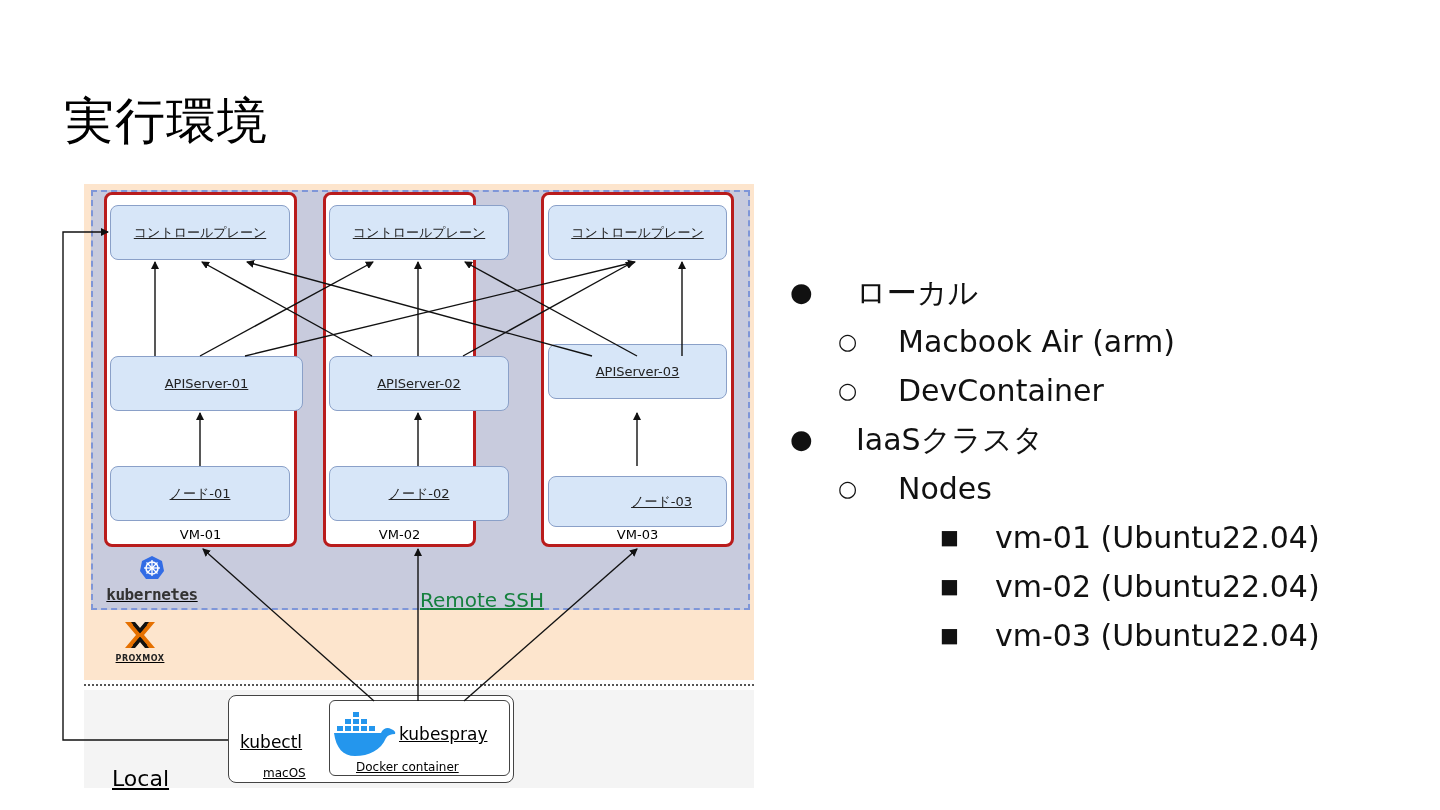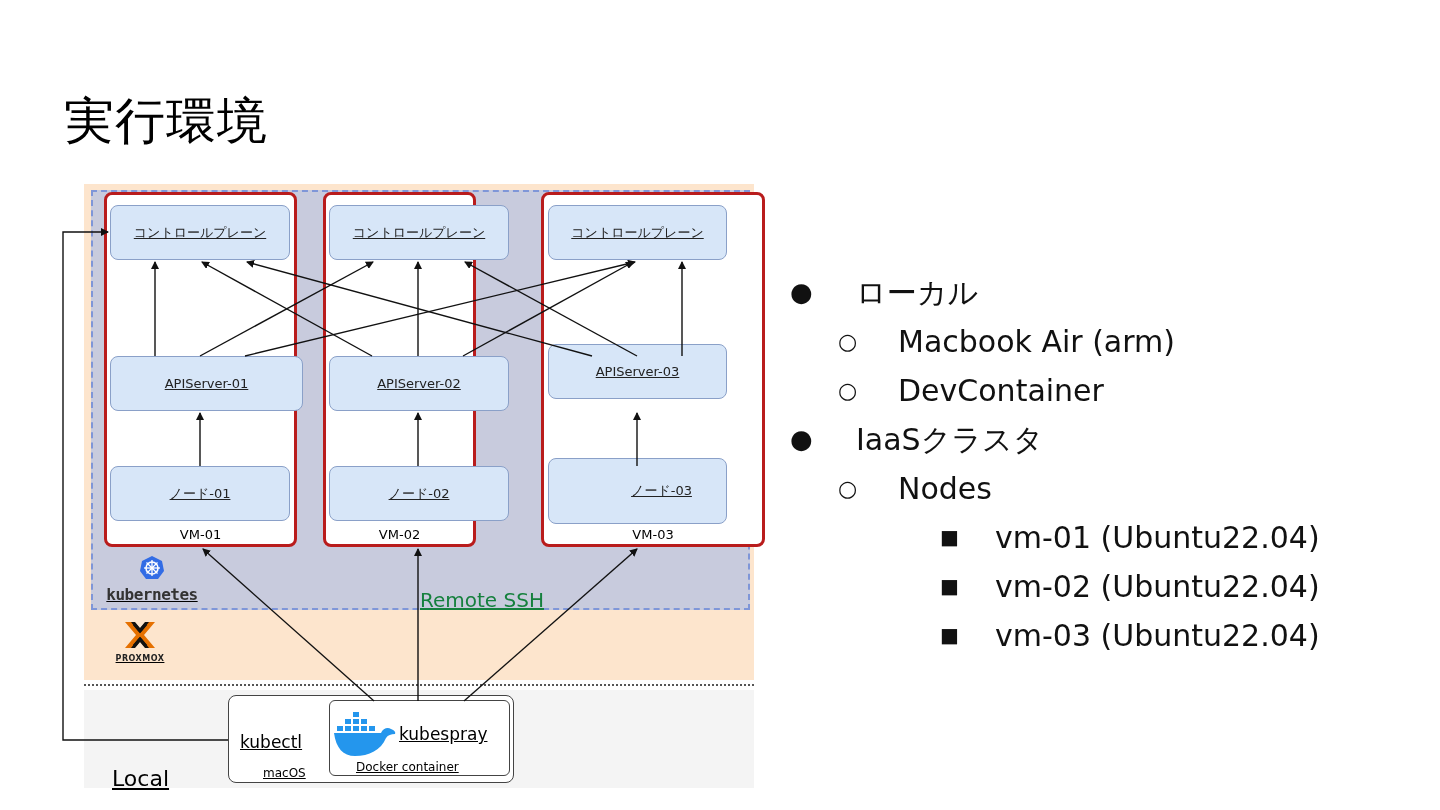--- a/index.html
+++ b/index.html
@@ -54,26 +54,26 @@
   <div class="abs box" style="left:110px;top:356px;width:193px;height:55px;">APIServer-01</div>
   <div class="abs box" style="left:110px;top:466px;width:180px;height:55px;">ノード-01</div>
 
   <div class="abs vm" style="left:323px;top:192px;width:153px;height:355px;">
     <div class="vm-label">VM-02</div>
   </div>
   <div class="abs box" style="left:329px;top:205px;width:180px;height:55px;">コントロールプレーン</div>
   <div class="abs box" style="left:329px;top:356px;width:180px;height:55px;">APIServer-02</div>
   <div class="abs box" style="left:329px;top:466px;width:180px;height:55px;">ノード-02</div>
 
-  <div class="abs vm" style="left:541px;top:192px;width:224px;height:355px;">
+  <div class="abs vm" style="left:541px;top:192px;width:193px;height:355px;">
     <div class="vm-label">VM-03</div>
   </div>
   <div class="abs box" style="left:548px;top:205px;width:179px;height:55px;">コントロールプレーン</div>
   <div class="abs box" style="left:548px;top:344px;width:179px;height:55px;">APIServer-03</div>
-  <div class="abs box" style="left:548px;top:458px;width:179px;height:66px;padding-left:48px;">ノード-03</div>
+  <div class="abs box" style="left:548px;top:476px;width:179px;height:51px;padding-left:48px;">ノード-03</div>
 
   <div class="abs k8s-logo">
     <svg width="26" height="26" viewBox="0 0 26 26">
       <polygon points="13,1 23,6 25,16 19,24 7,24 1,16 3,6" fill="#326ce5"></polygon>
       <circle cx="13" cy="13" r="6" fill="none" stroke="#fff" stroke-width="1.6"></circle>
       <circle cx="13" cy="13" r="1.6" fill="#fff"></circle>
       <g stroke="#fff" stroke-width="1.3">
         <line x1="13" y1="5" x2="13" y2="21"></line>
           <line x1="5" y1="13" x2="21" y2="13"></line>
         <line x1="7.5" y1="7.5" x2="18.5" y2="18.5"></line>

